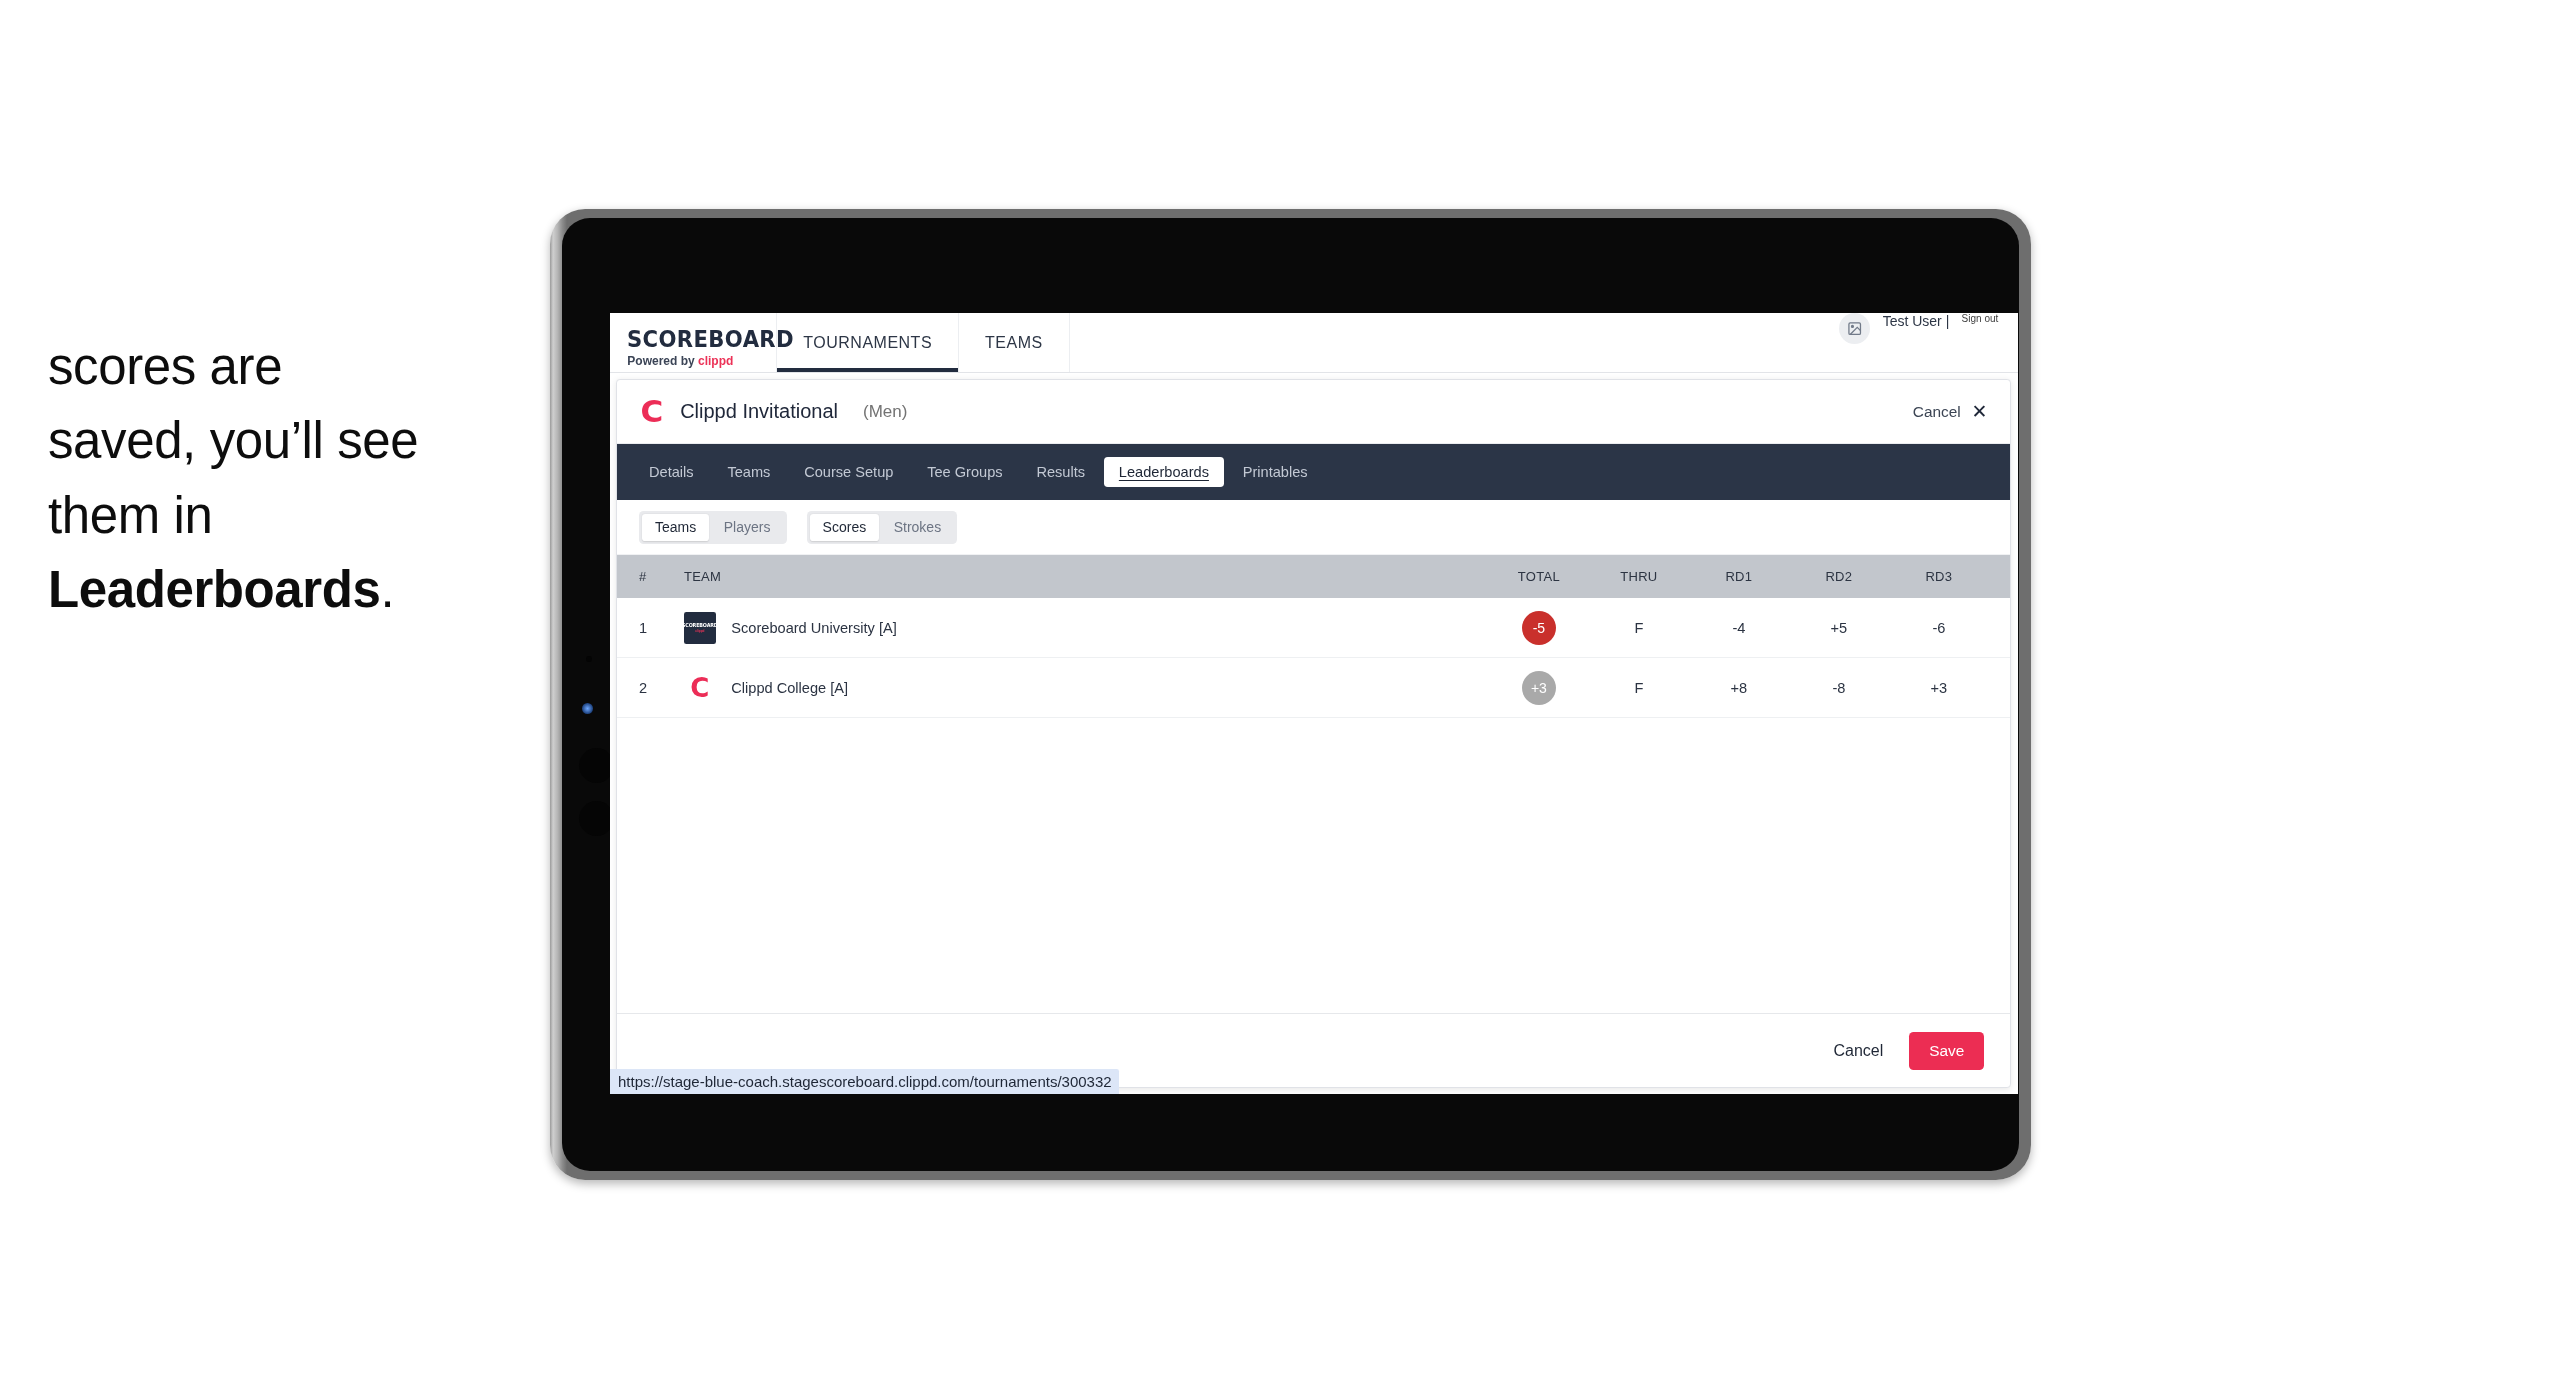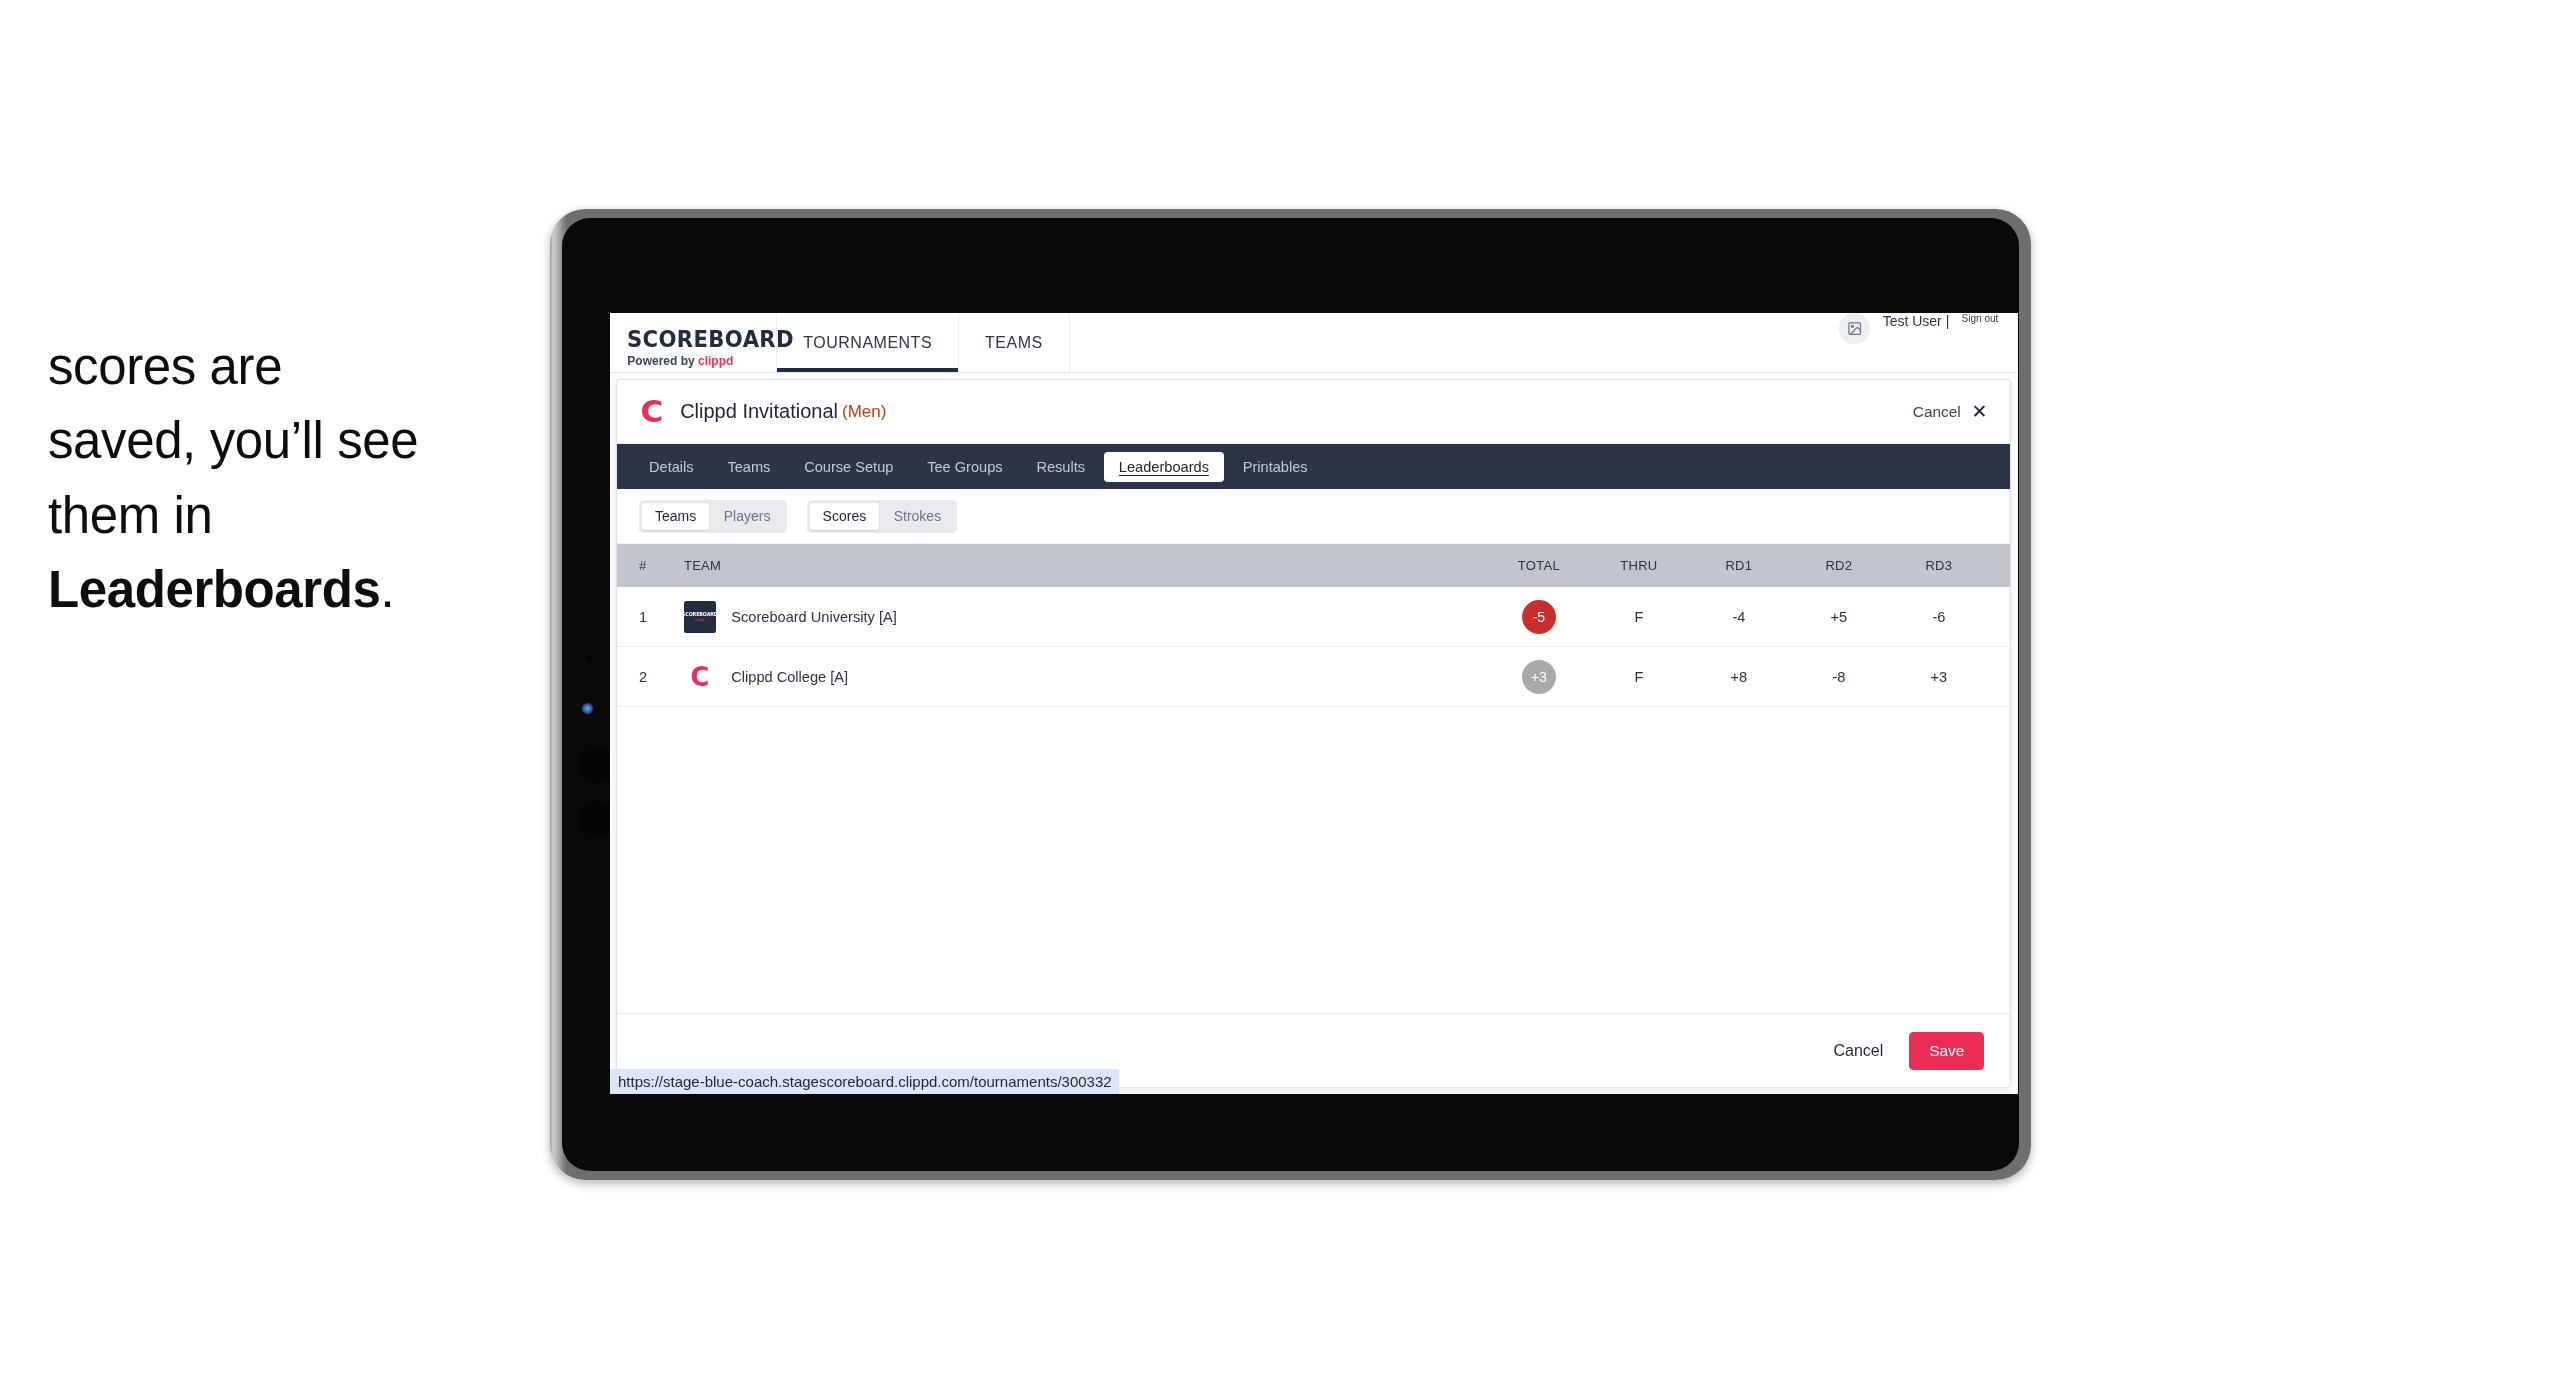--- a/index.html
+++ b/index.html
@@ -151,31 +151,31 @@
     border-bottom: 0.8px solid #ebedf0;
   }
   .logo-c {
     font-family: "DejaVu Sans", sans-serif;
     font-weight: bold;
     color: #ec2d57;
     line-height: 1;
   }
   #card-head .logo-c { font-size: 31px; margin-right: 17px; }
   #card-title { font-size: 20px; color: #20283a; }
-  #card-subtitle { font-size: 17px; color: #c2410c; margin-left: 4px; }
+  #card-subtitle { font-size: 17px; color: #737373; margin-left: 25px; }
   #card-head-spacer { flex: 1; }
   #card-cancel {
     font-size: 15.4px; color: #3c4554; cursor: pointer;
     display: flex; align-items: center; gap: 10.7px;
   }
   #card-cancel .xg { font-size: 19px; color: #21293a; }
 
   
   #tabstrip {
-    height: 45px;
+    height: 56px;
     background: #2b3547;
     display: flex; align-items: center;
     padding: 0 17px;
     gap: 4.6px;
   }
   .tab {
     font-size: 14.6px;
     color: #c3c9d4;
     padding: 7px 14.6px;
     border-radius: 3.8px;

